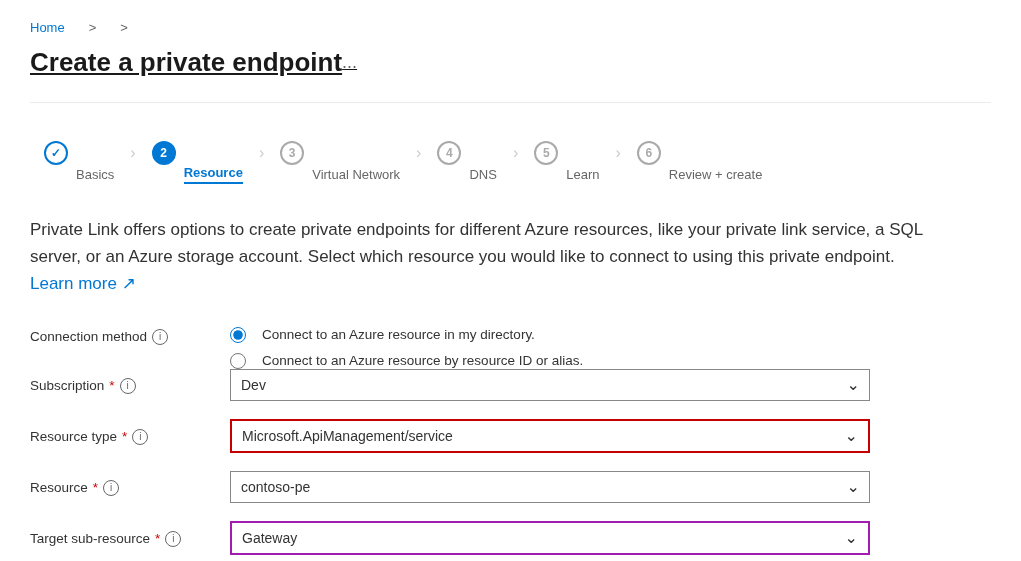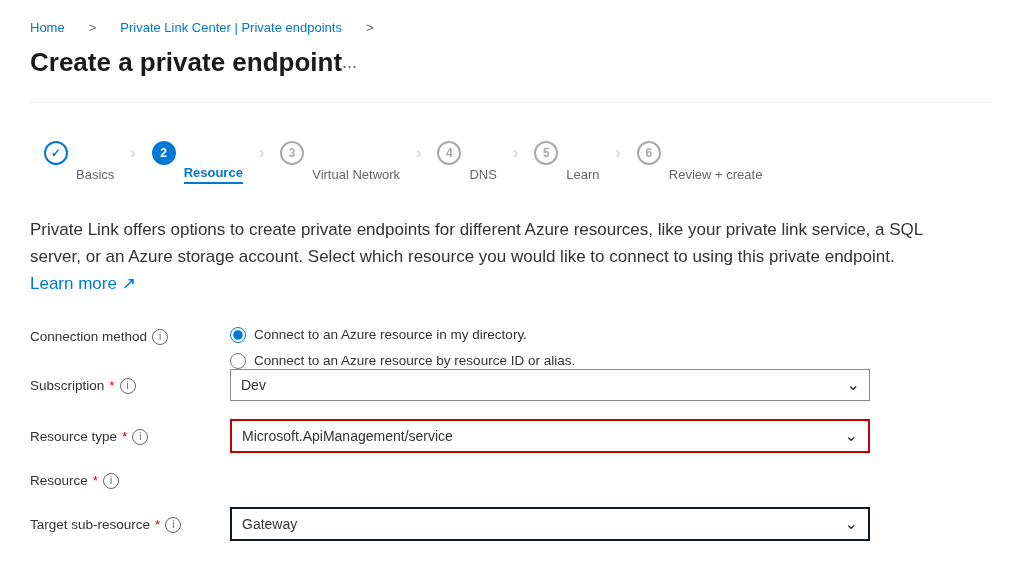--- a/index.html
+++ b/index.html
@@ -26,20 +26,21 @@
       text-decoration: none;
       cursor: pointer;
     }
     .page-title {
       font-size: 26px;
       font-weight: 600;
       color: #1a1a1a;
       margin-bottom: 24px;
       display: flex;
       align-items: center;
+      text-decoration: underline;
     }
     .page-title-ellipsis {
       font-size: 18px;
       color: #666;
       font-weight: 400;
     }
     .wizard-steps {
       display: flex;
       align-items: center;
       gap: 0;
@@ -135,21 +136,21 @@
       flex-shrink: 0;
     }
     .radio-group {
       display: flex;
       flex-direction: column;
       gap: 10px;
     }
     .radio-option {
       display: flex;
       align-items: center;
-      gap: 8px;
+      gap: 16px;
       font-size: 13.5px;
       cursor: pointer;
     }
     .radio-input {
       width: 16px;
       height: 16px;
       accent-color: #0078d4;
     }
     .form-section {
       display: flex;
@@ -212,21 +213,20 @@
       border-top: 1px solid #edebe9;
       margin: 10px 0;
     }
   </style>
 </head>
 <body>
 
 <div class="breadcrumb">
   <a>Home</a>
   <span>&gt;</span>
-  <a>Private Link Center | Private endpoints</a>
   <span>&gt;</span>
 </div>
 
 <div class="page-title">
   <span>Create a private endpoint</span>
   <span class="page-title-ellipsis">...</span>
 </div>
 
 <hr class="divider">
 
@@ -324,30 +324,37 @@
       </div>
     </div>
   </div>
 
   <div class="form-row">
     <div class="field-label">
       <span>Resource</span>
       <span class="required"> *</span>
       <span class="info-icon">i</span>
     </div>
+    <div class="dropdown-container">
+      <div class="dropdown-wrapper">
+        <select class="dropdown">
+          <option value="contoso-pe">contoso-pe</option>
+        </select>
+      </div>
+    </div>
   </div>
 
   <div class="form-row">
     <div class="field-label">
       <span>Target sub-resource</span>
       <span class="required"> *</span>
       <span class="info-icon">i</span>
     </div>
     <div class="dropdown-container">
-      <div class="dropdown-wrapper" style="border: 2px solid #0f172a;">
+      <div class="dropdown-wrapper" style="border: 2px solid #a21caf;">
         <select class="dropdown" style="border: none; outline: none;">
           <option value="Gateway">Gateway</option>
         </select>
       </div>
     </div>
   </div>
 
 </div>
 
 </body></html>

